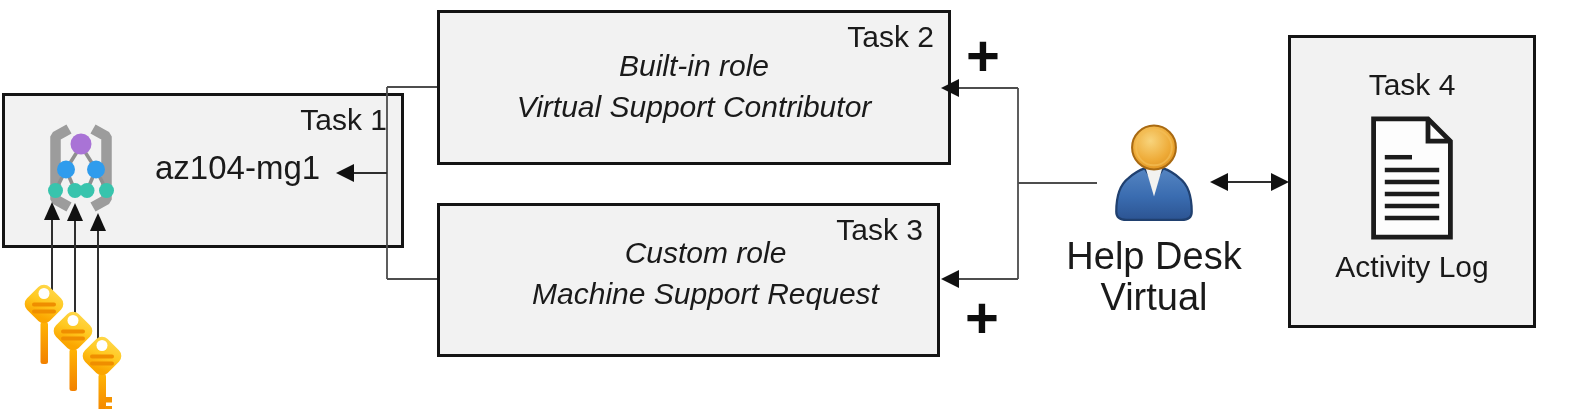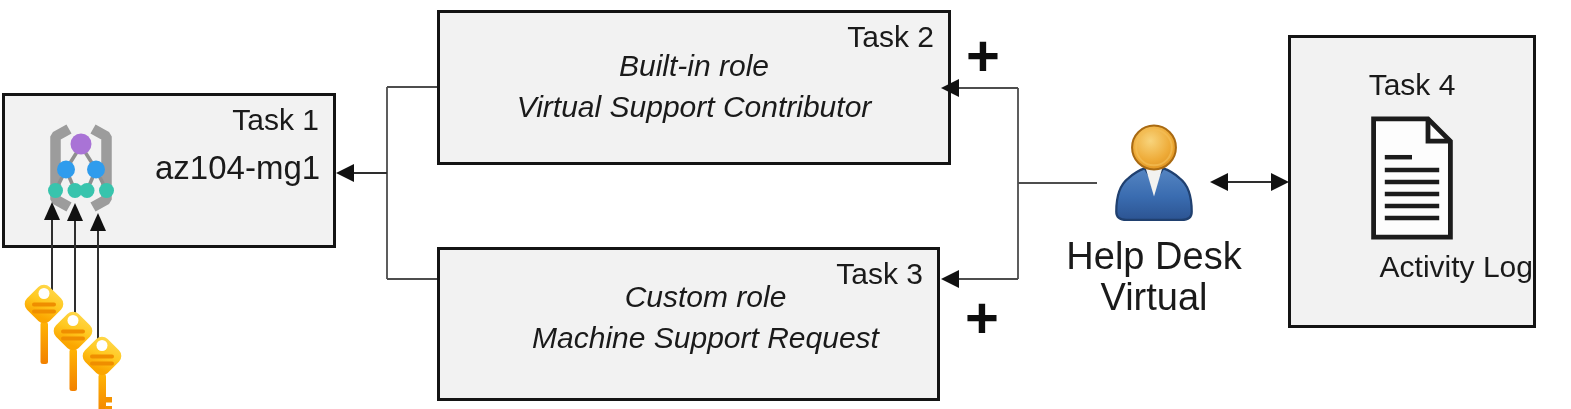--- a/index.html
+++ b/index.html
@@ -5,41 +5,41 @@
   html,body{margin:0;padding:0;background:#ffffff;}
   .canvas{
     position:relative;width:1571px;height:409px;overflow:hidden;
     background:#ffffff;color:#1a1a1a;
     font-family:"Liberation Sans","DejaVu Sans",sans-serif;
   }
   .box{
     position:absolute;background:#f2f2f2;border:3px solid #141414;
     box-sizing:border-box;z-index:1;
   }
-  .box-task1{left:2px;top:93px;width:334px;height:155px;}
+  .box-task1{left:2px;top:93px;width:402px;height:155px;}
   .box-task2{left:437px;top:10px;width:514px;height:155px;}
-  .box-task3{left:437px;top:203px;width:503px;height:154px;margin-top:44px;}
+  .box-task3{left:437px;top:203px;width:503px;height:154px;}
   .box-task4{left:1288px;top:35px;width:248px;height:293px;}
   .tag{
     position:absolute;top:7px;right:14px;font-size:30px;line-height:34px;
     white-space:nowrap;
   }
   .tag-center{left:0;right:0;top:16px;text-align:center;margin-top:14px;}
   .center-lines{
     position:absolute;left:0;right:0;text-align:center;
     font-size:30px;line-height:41px;white-space:nowrap;font-style:italic;
   }
   .box-task2 .center-lines{top:32px;}
   .box-task3 .center-lines{top:26px;padding-left:34px;}
   .mg-row{
     position:absolute;left:28px;top:24px;display:flex;align-items:center;gap:26px;text-align:center;
   }
   .mg-name{font-size:33px;white-space:nowrap;}
   .doc-wrap{position:absolute;left:0;right:0;top:76px;display:flex;justify-content:center;}
-  .box-caption{position:absolute;left:0;right:0;top:212px;text-align:right;font-size:30px;}
+  .box-caption{position:absolute;left:0;right:0;top:212px;text-align:center;font-size:30px;}
   .overlay{position:absolute;left:0;top:0;z-index:2;pointer-events:none;}
   .conn{stroke:#4d4d4d;stroke-width:1.8;fill:none;}
   .conn-dark{stroke:#2e2e2e;stroke-width:2;fill:none;}
   .ahead{fill:#111111;stroke:none;}
   .person{position:absolute;left:1110px;top:122px;width:88px;height:104px;z-index:1;}
   .person-label{
     position:absolute;left:1044px;top:236px;width:220px;text-align:center;
     font-size:38px;line-height:41px;z-index:1;
   }
   .plus{

